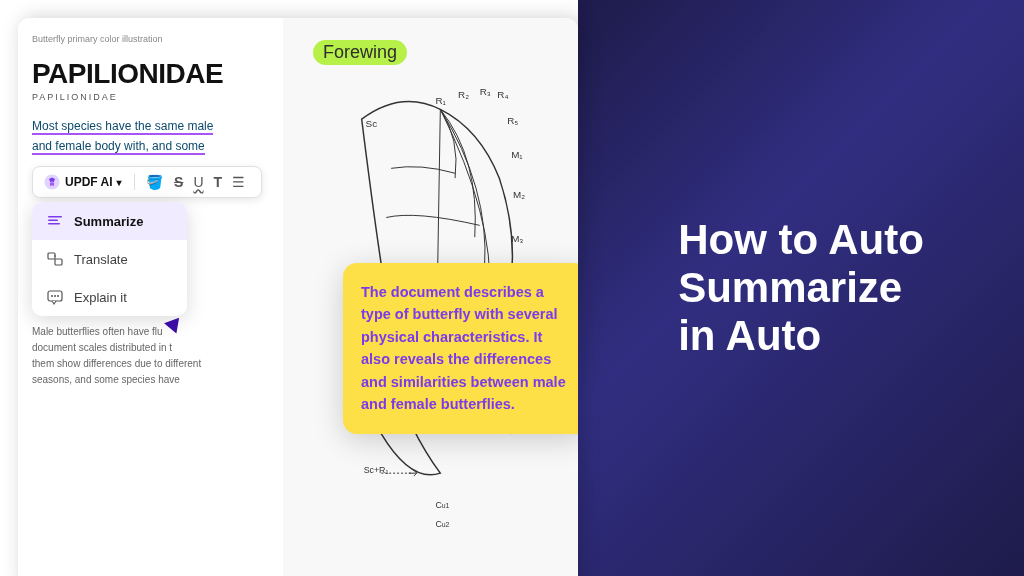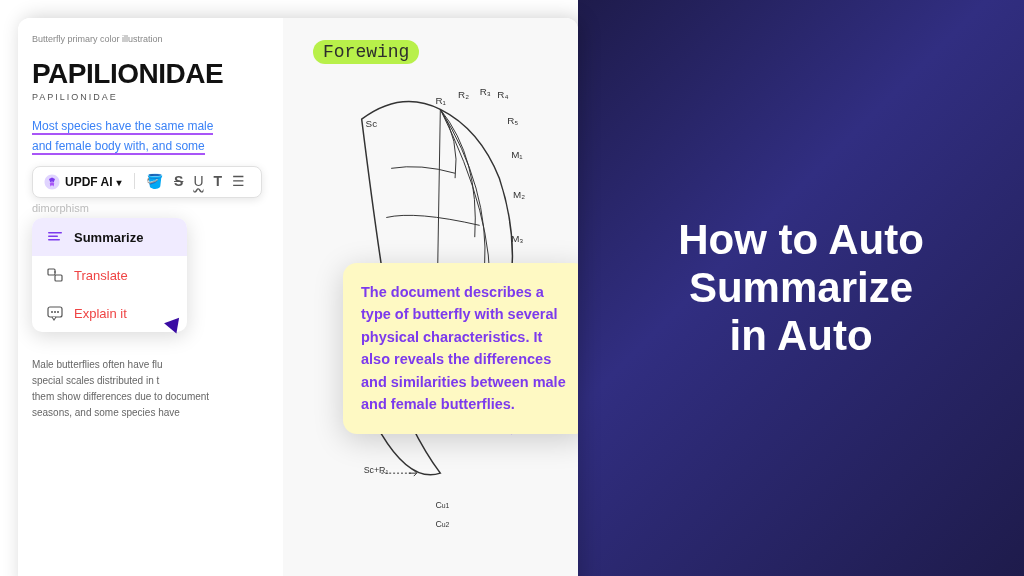--- a/index.html
+++ b/index.html
@@ -55,34 +55,34 @@
 
     .doc-subtitle {
       font-size: 9px;
       color: #555;
       letter-spacing: 2px;
       margin-bottom: 14px;
     }
 
     .doc-selected-text {
       font-size: 12px;
-      color: #3b82f6;
+      color: #0c4a6e;
       line-height: 1.6;
       border-bottom: 2px solid #a855f7;
       display: inline;
     }
 
     .doc-selected-block {
       margin-bottom: 10px;
     }
 
     
     .ai-toolbar {
       display: flex;
-      align-items: flex-start;
+      align-items: center;
       background: #fff;
       border: 1px solid #e0e0e0;
       border-radius: 8px;
       padding: 6px 10px;
       gap: 12px;
       margin-bottom: 4px;
       box-shadow: 0 2px 8px rgba(0,0,0,0.1);
       width: 230px;
     }
 
@@ -145,21 +145,21 @@
       cursor: pointer;
     }
 
     .dropdown-item.active {
       background: #f0ebff;
       font-weight: 700;
       color: #111;
     }
 
     .dropdown-item:not(.active) {
-      color: #ef4444;
+      color: #404040;
       align-items: center;
     }
 
     .dropdown-icon {
       width: 18px;
       height: 18px;
       display: flex;
       align-items: center;
       justify-content: center;
       font-size: 13px;
@@ -178,21 +178,21 @@
       border-top: 14px solid #3a0ca3;
       transform: rotate(-20deg);
       z-index: 10;
     }
 
     
     .doc-bottom-text {
       font-size: 10px;
       color: #666;
       line-height: 1.6;
-      margin-top: 25px;
+      margin-top: 8px;
     }
 
     
     .doc-illus-col {
       flex: 1;
       background: #f8f8f8;
       position: relative;
       overflow: hidden;
     }
 
@@ -200,21 +200,21 @@
       width: 100%;
       height: 100%;
     }
 
     
     .summary-popup {
       position: absolute;
       right: -10px;
       top: 245px;
       width: 245px;
-      background: #fef9c3;
+      background: #fde047;
       border-radius: 14px;
       padding: 18px 18px;
       box-shadow: 0 6px 30px rgba(0,0,0,0.18);
       z-index: 20;
     }
 
     .summary-text {
       font-size: 14.5px;
       font-weight: 700;
       line-height: 1.55;
@@ -229,27 +229,27 @@
       align-items: center;
       justify-content: center;
       padding: 40px;
     }
 
     .right-title {
       font-size: 42px;
       font-weight: 900;
       color: #fff;
       line-height: 1.15;
-      text-align: center;
+      text-align: left;
     }
 
     
     .forewing-label {
       font-size: 18px;
-      font-family: Liberation Mono, monospace;
+      font-family: Liberation Sans, sans-serif;
       color: #2d2d2d;
       background: #b8f04a;
       padding: 2px 10px;
       border-radius: 20px;
       display: inline-block;
       position: absolute;
       top: 22px;
       left: 30px;
       text-align: center;
     }
@@ -296,21 +296,20 @@
         <div class="toolbar-divider"></div>
         <div class="toolbar-icons">
           <span class="toolbar-icon">🪣</span>
           <span class="toolbar-icon" style="text-decoration:line-through;font-weight:bold;">S</span>
           <span class="toolbar-icon" style="text-decoration:underline; text-decoration-style: wavy; text-decoration-color:#555;">U</span>
           <span class="toolbar-icon" style="font-weight:bold;">T</span>
           <span class="toolbar-icon">☰</span>
         </div>
       </div>
 
-      <div class="doc-dim-text">dimorphism</div>
 
       <div class="dropdown-menu">
         <div class="dropdown-item active">
           <span class="dropdown-icon">
             <svg width="16" height="16" viewBox="0 0 16 16" fill="none">
               <rect x="1" y="3" width="14" height="1.5" rx="0.75" fill="#7c3aed"></rect>
               <rect x="1" y="6.5" width="10" height="1.5" rx="0.75" fill="#7c3aed"></rect>
               <rect x="1" y="10" width="12" height="1.5" rx="0.75" fill="#7c3aed"></rect>
             </svg>
           </span>
@@ -337,22 +336,22 @@
             </svg>
           </span>
           <span>Explain it</span>
         </div>
       </div>
 
       <div class="cursor-arrow"></div>
 
       <div class="doc-bottom-text">
         <div>Male butterflies often have flu</div>
-        <div>special scales distributed in t</div>
-        <div>them show differences due to document</div>
+        <div>document scales distributed in t</div>
+        <div>them show differences due to different</div>
         <div>seasons, and some species have</div>
       </div>
     </div>
 
     <div class="doc-illus-col">
       
       <div class="forewing-label">Forewing</div>
 
       
       <svg viewBox="0 0 300 500" class="butterfly-svg">

